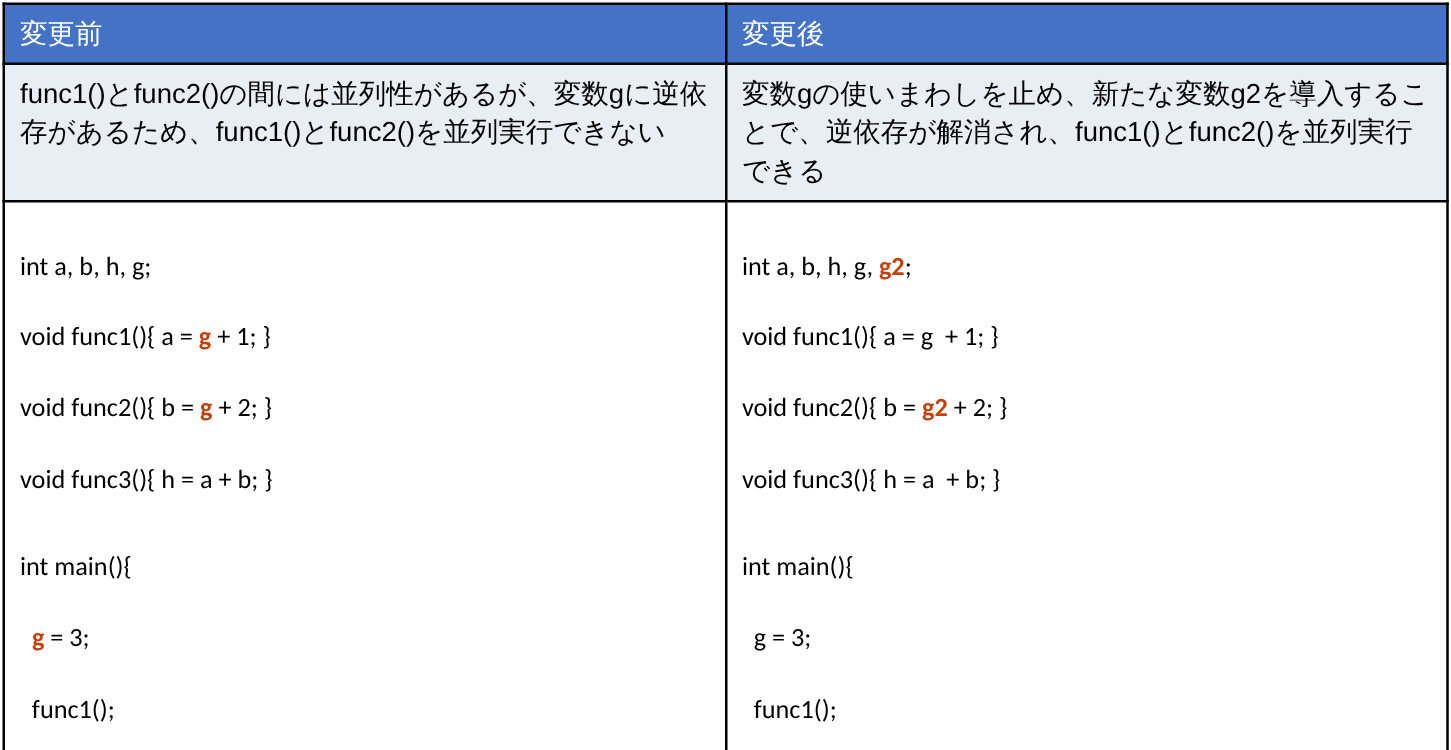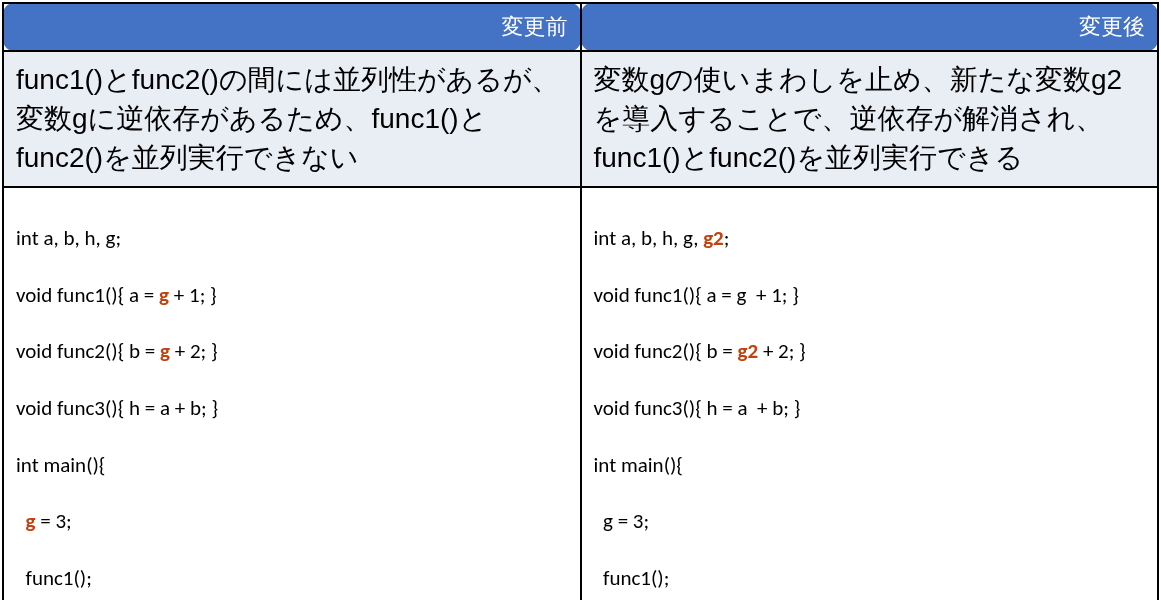--- a/index.html
+++ b/index.html
@@ -24,44 +24,44 @@
   th, td {
     border: 2px solid #000;
     vertical-align: top;
     padding: 8px 12px;
     box-sizing: border-box;
   }
   th.hdr {
     background: #4472C4;
     color: #fff;
     font-weight: normal;
-    text-align: right;
+    text-align: left;
     font-size: 22px;
     height: 40px;
     vertical-align: middle;
-    border-radius: 11px;
   }
   td.desc {
     background: #E9EEF5;
-    font-size: 28px;
+    font-size: 22px;
     line-height: 1.4;
     height: 82px;
   }
   td.code {
     background: #fff;
     font-family: Calibri, Verdana, sans-serif;
     font-size: 21px;
     line-height: 1.35;
     white-space: pre;
   }
   .hl {
     color: #c2410c;
     font-weight: bold;
   }
   .block2 {
+    margin-top: 14px;
   }
 </style>
 </head>
 <body>
 
 <div class="wrap">
 <table>
   <tbody>
         <tr>
     <th class="hdr">変更前</th>

